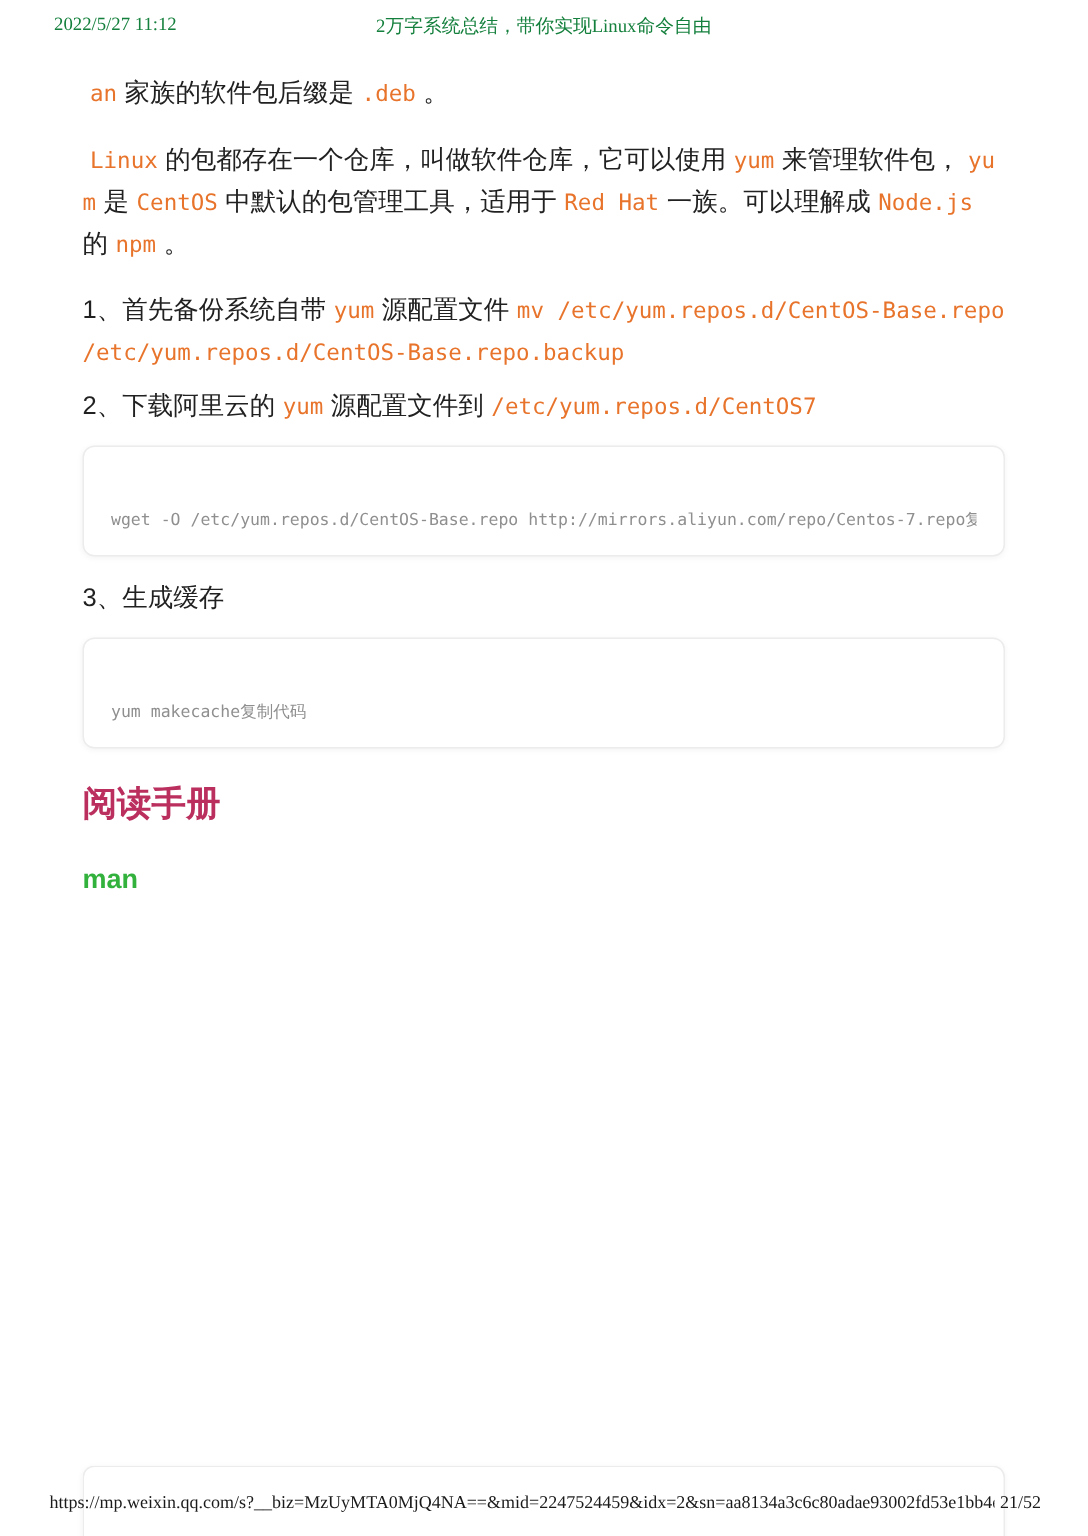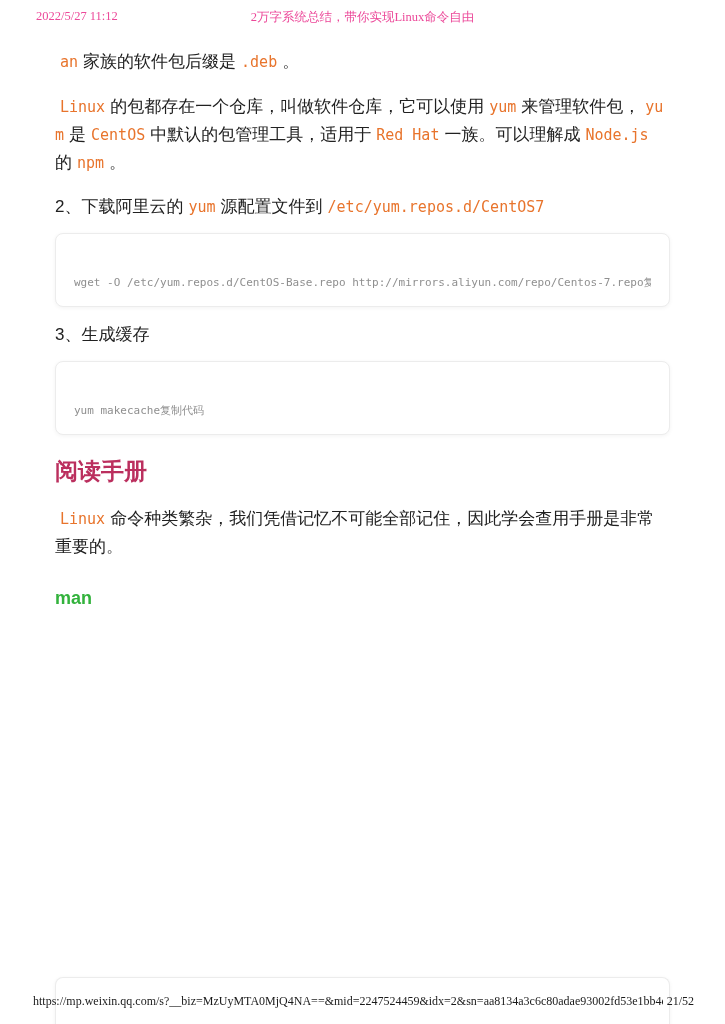--- a/index.html
+++ b/index.html
@@ -12,21 +12,21 @@
     position: relative;
     font-family: "Liberation Sans", "DejaVu Sans", sans-serif;
   }
   
   .print-header {
     position: absolute;
     top: 9px; left: 36px; right: 36px;
     height: 16px;
     font-family: "Liberation Serif", "DejaVu Serif", serif;
     font-size: 12.5px;
-    color: #ec4899;
+    color: #15803d;
     z-index: 6;
   }
   .print-header .ptitle {
     position: absolute;
     left: 50%;
     transform: translateX(-50%);
     white-space: nowrap;
   }
   .print-footer {
     position: absolute;
@@ -130,35 +130,35 @@
   <span class="ptitle">2万字系统总结，带你实现Linux命令自由</span>
 </header>
 
 <main>
   <p class="p p-first"><span class="icode">an</span><span class="trun">家族的软件包后缀是</span><span class="icode">.deb</span><span class="trun">。</span></p>
   <p class="p"><span class="icode">Linux</span><span class="trun">的包都存在一个仓库，叫做软件仓库，它可以使用</span><span class="icode">yum</span><span class="trun">来管理软件包，</span><span class="icode">yum</span><span class="trun">是</span><span class="icode">CentOS</span><span class="trun">中默认的包管理工具，适用于</span><span class="icode">Red Hat</span><span class="trun">一族。可以理解成</span><span class="icode">Node.js</span><span class="trun">的</span><span class="icode">npm</span><span class="trun">。</span></p>
 
 
 
 
+  <p class="p step"><span class="trun">1、首先备份系统自带</span><span class="icode">yum</span><span class="trun">源配置文件</span><span class="icode">mv /etc/yum.repos.d/CentOS-Base.repo /etc/yum.repos.d/CentOS-Base.repo.backup</span></p>
   <p class="p step"><span class="trun">2、下载阿里云的</span><span class="icode">yum</span><span class="trun">源配置文件到</span><span class="icode">/etc/yum.repos.d/CentOS7</span></p>
 
   <div class="codeblock">
     <code>wget -O /etc/yum.repos.d/CentOS-Base.repo http://mirrors.aliyun.com/repo/Centos-7.repo复制代码</code>
   </div>
 
   <p class="p step">3、生成缓存</p>
 
   <div class="codeblock">
     <code>yum makecache复制代码</code>
   </div>
 
   <h2 class="h2-red">阅读手册</h2>
 
-  <p class="p"><span class="icode">Linux</span><span class="trun">命令种类繁杂，我们凭借记忆不可能全部记住，因此学会查用手册是非常重要的。</span></p>
 
   <h3 class="h3-green h3-green-sm">man</h3>
 
 </main>
 
 <div class="codeblock codeblock-partial"></div>
 
 <footer class="print-footer">
   <span class="purl">https://mp.weixin.qq.com/s?__biz=MzUyMTA0MjQ4NA==&amp;mid=2247524459&amp;idx=2&amp;sn=aa8134a3c6c80adae93002fd53e1bb4e&amp;chksm=f9e30f30ce9486…</span>
   <span>21/52</span>

